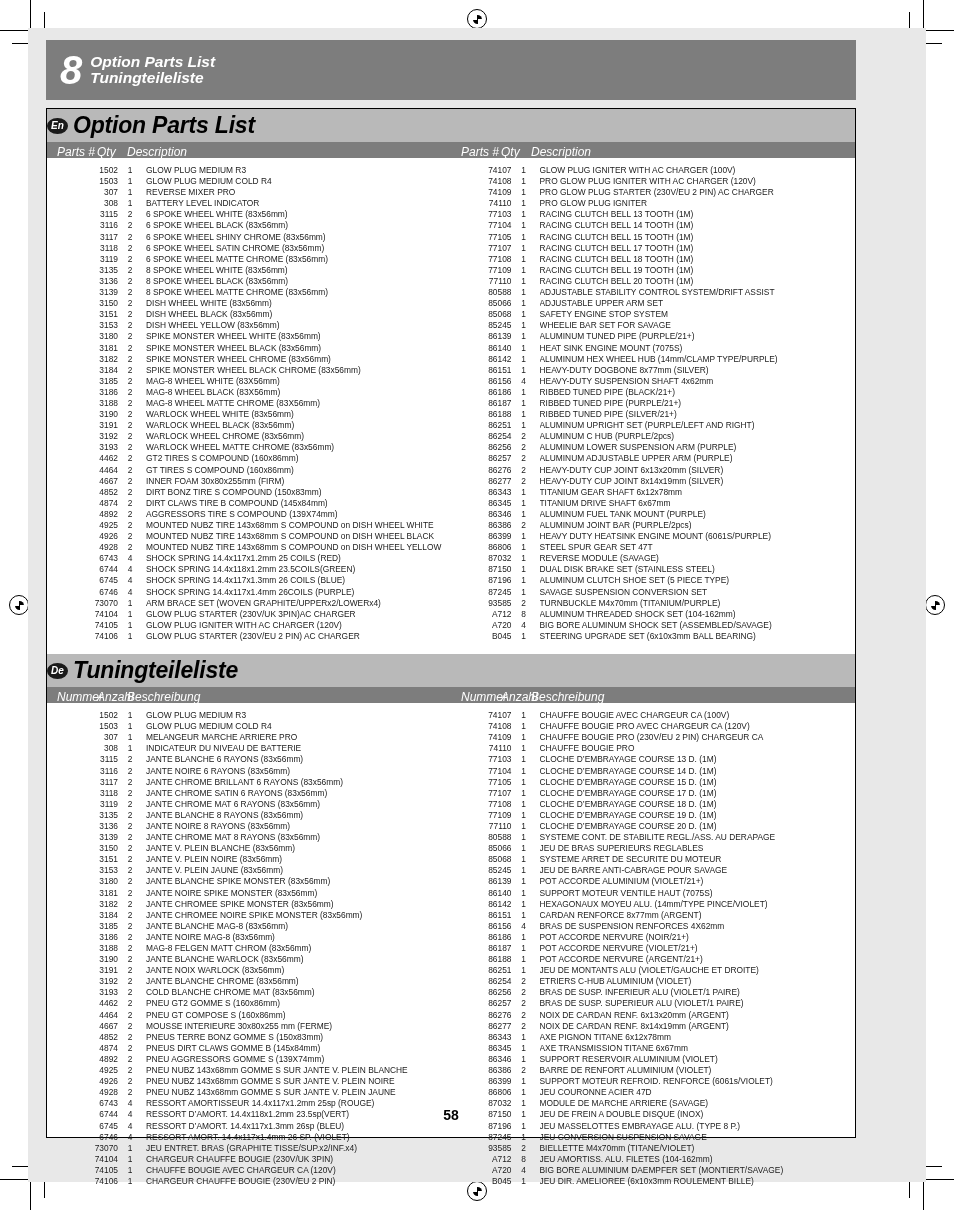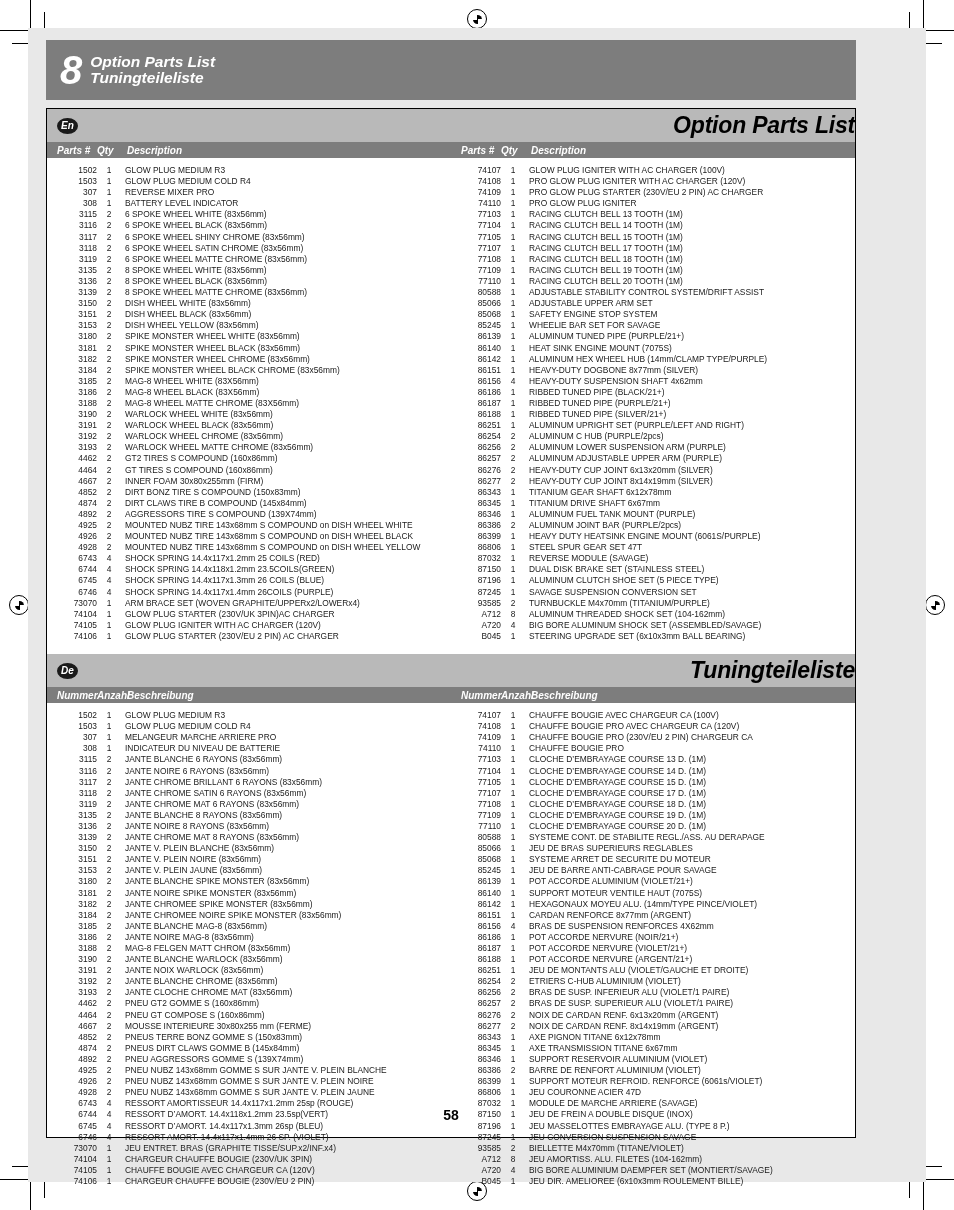--- a/index.html
+++ b/index.html
@@ -84,22 +84,20 @@
     background:#ffffff;
     border:1.5px solid #000;
   }
 
   
   .section-title-bar {
     height:33px;
     background:#b9b9b9;
     display:flex;
     align-items:center;
-    padding-left:10px;
-    justify-content:space-between;
   }
   .lang-badge {
     width:21px; height:16px;
     background:#1a1a1a;
     border-radius:50%;
     color:#fff;
     font-size:10px;
     font-weight:bold;
     font-style:italic;
     display:flex;
@@ -120,32 +118,32 @@
   .col-header-bar {
     height:16px;
     background:#7d7d7d;
     color:#fff;
     display:flex;
     position:relative;
   }
   .col-header-half { width:50%; position:relative; }
   .col-header-half span {
     position:absolute;
-    font-size:10px;
-    font-weight:bold;
+    font-size:12px;
+    font-weight:normal;
     font-style:italic;
     top:3px;
     white-space:nowrap;
   }
   .ch-num  { left:10px; }
   .ch-qty  { left:50px; }
   .ch-desc { left:80px; }
 
   
-  .table-cols { display:flex; padding-top:7px; }
+  .table-cols { display:flex; padding-top:7px;padding-left:21px; }
   .table-col { width:50%; position:relative; overflow:hidden; }
   .parts-row {
     height:11.1px;
     position:relative;
     font-size:8.4px;
     color:#1a1a1a;
     white-space:nowrap;
     line-height:11.1px;
   }
   .cell-num  { position:absolute; left:10px;  width:40px; text-align:right; }
@@ -804,21 +802,21 @@
             <span class="cell-desc">JANTE NOIX WARLOCK (83x56mm)</span>
           </div>
           <div class="parts-row">
             <span class="cell-num">3192</span>
             <span class="cell-qty">2</span>
             <span class="cell-desc">JANTE BLANCHE CHROME (83x56mm)</span>
           </div>
           <div class="parts-row">
             <span class="cell-num">3193</span>
             <span class="cell-qty">2</span>
-            <span class="cell-desc">JANTE CLOCHE CHROME MAT (83x56mm)</span>
+            <span class="cell-desc">COLD BLANCHE CHROME MAT (83x56mm)</span>
           </div>
           <div class="parts-row">
             <span class="cell-num">4462</span>
             <span class="cell-qty">2</span>
             <span class="cell-desc">PNEU GT2 GOMME S (160x86mm)</span>
           </div>
           <div class="parts-row">
             <span class="cell-num">4464</span>
             <span class="cell-qty">2</span>
             <span class="cell-desc">PNEU GT COMPOSE S (160x86mm)</span>

